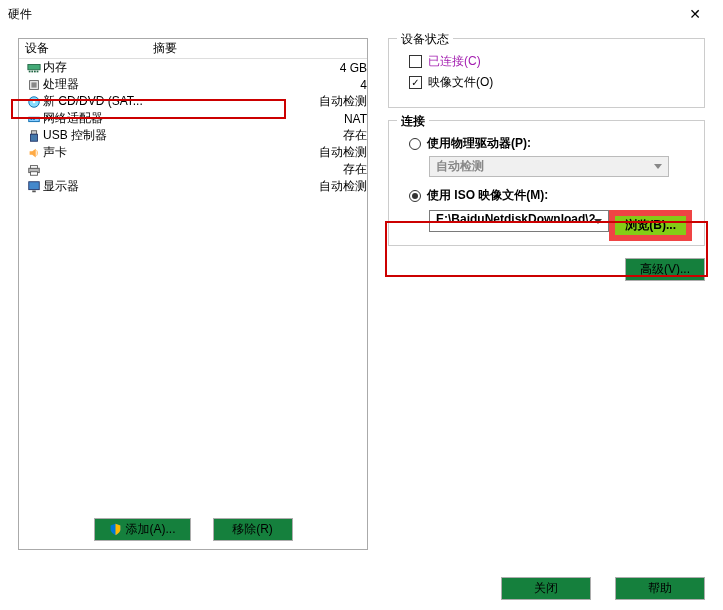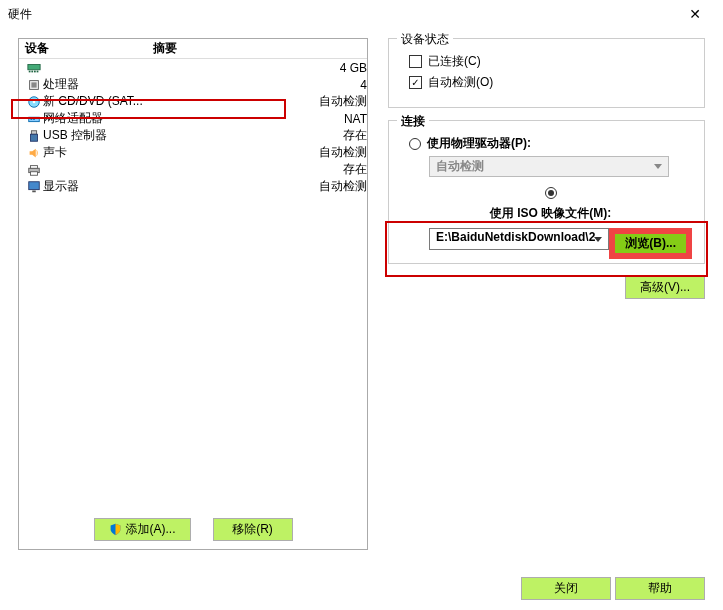--- a/index.html
+++ b/index.html
@@ -3,51 +3,51 @@
 <meta charset="utf-8">
 <style>
 * { box-sizing: border-box; margin: 0; padding: 0; font-family: "Microsoft YaHei", "Segoe UI", sans-serif; font-size: 12px; }
 body { background: #fff; width: 723px; height: 610px; position: relative; }
 .titlebar { height: 28px; display: flex; align-items: center; padding: 0 8px; }
 .titlebar .title { flex: 1; }
 .titlebar .close { width: 40px; text-align: center; cursor: pointer; font-size: 14px; }
 .content { position: absolute; left: 18px; top: 38px; right: 18px; bottom: 60px; display: flex; gap: 20px; }
 .left { width: 350px; border: 1px solid #aaa; position: relative; }
 .header-row { display: flex; height: 20px; border-bottom: 1px solid #ddd; align-items: center; }
-.header-row > div { padding: 2px 6px; font-weight: bold; }
+.header-row > div { padding: 2px 6px; }
 .col1 { width: 128px; }
 .col2 { flex: 1; }
 .row { display: flex; height: 17px; align-items: center; padding-left: 6px; }
 .row .icon-cell { width: 18px; display: flex; align-items: center; justify-content: center; }
 .row .name-cell { width: 105px; white-space: nowrap; overflow: hidden; text-overflow: ellipsis; }
 .row .summary-cell { flex: 1; padding-left: 2px; white-space: nowrap; overflow: hidden; text-align: right; }
 .row.selected { background: #fff; }
 .redbox1 { position: absolute; border: 2px solid #c00; left: -8px; top: 60px; width: 275px; height: 20px; pointer-events: none; }
 .btn-row { position: absolute; bottom: 8px; left: 0; right: 0; display: flex; justify-content: center; gap: 22px; }
-.btn { border: 1px solid #adadad; background: #bef264; padding: 2px 14px; min-width: 80px; cursor: pointer; display: inline-flex; align-items: center; justify-content: center; gap: 4px; }
+.btn { border: 1px solid #adadad; background: #15803d; padding: 2px 14px; min-width: 80px; cursor: pointer; display: inline-flex; align-items: center; justify-content: center; gap: 4px; }
 .right { flex: 1; position: relative; }
 .groupbox { border: 1px solid #ccc; margin-bottom: 12px; padding: 10px 12px 12px 12px; position: relative; }
 .groupbox .legend { position: absolute; top: -8px; left: 8px; background: #fff; padding: 0 4px; }
 .checkbox-row, .radio-row { display: flex; align-items: center; gap: 6px; margin: 4px 0 4px 8px; }
 .checkbox { width: 13px; height: 13px; border: 1px solid #333; display: inline-flex; align-items: center; justify-content: center; font-size: 10px; line-height: 1; }
 .radio { width: 12px; height: 12px; border: 1px solid #333; border-radius: 50%; display: inline-flex; align-items: center; justify-content: center; }
 .radio.checked::after { content:""; width: 6px; height: 6px; background: #333; border-radius: 50%; }
 .indent { margin-left: 28px; }
 .select-disabled { width: 240px; height: 21px; border: 1px solid #bbb; background: #f0f0f0; color: #888; padding: 1px 18px 1px 6px; position: relative; }
 .select-disabled::after { content:""; position:absolute; right:6px; top:7px; border-left:4px solid transparent; border-right:4px solid transparent; border-top:5px solid #888; }
 .iso-row { display: flex; margin-top: 6px; }
 .combo { flex: 1; height: 22px; border: 1px solid #7a7a7a; padding: 1px 18px 1px 6px; background: #fff; position: relative; white-space: nowrap; overflow: hidden; }
 .combo::after { content:""; position:absolute; right:6px; top:8px; border-left:4px solid transparent; border-right:4px solid transparent; border-top:5px solid #333; }
 .browse-btn { border: 6px solid #ef4444; background: #84cc16; padding: 1px 10px; cursor: pointer; }
 .redbox2 { position: absolute; border: 2px solid #c00; left: -4px; top: 100px; right: -4px; height: 56px; pointer-events: none; }
 .advanced-row { display: flex; justify-content: flex-end; margin-top: 8px; }
-.footer { position: absolute; bottom: 10px; right: 18px; display: flex; gap: 4px; }
+.footer { position: absolute; bottom: 10px; right: 18px; display: flex; gap: 24px; }
 .icon-svg { width: 14px; height: 14px; }
 .shield { width: 13px; height: 13px; }
-.disabled-text { color: #000000; }
+.disabled-text { color: #a21caf; }
 </style>
 </head>
 <body>
 
 <div class="titlebar">
   <span class="title">硬件</span>
   <span class="close">✕</span>
 </div>
 
 <div class="content">
@@ -60,20 +60,21 @@
         <div class="row">
           <span class="icon-cell">
             <svg class="icon-svg" viewBox="0 0 16 16">
               <rect x="1" y="4" width="14" height="6" fill="#4a7" stroke="#264"></rect>
               <rect x="2" y="11" width="2" height="2" fill="#264"></rect>
               <rect x="5" y="11" width="2" height="2" fill="#264"></rect>
               <rect x="8" y="11" width="2" height="2" fill="#264"></rect>
               <rect x="11" y="11" width="2" height="2" fill="#264"></rect>
             </svg>
           </span>
+          <span class="name-cell">内存</span>
           <span class="summary-cell">4 GB</span>
         </div>
         <div class="row">
           <span class="icon-cell">
             <svg class="icon-svg" viewBox="0 0 16 16">
               <rect x="3" y="3" width="10" height="10" fill="#eee" stroke="#555"></rect>
               <rect x="5" y="5" width="6" height="6" fill="#888"></rect>
             </svg>
           </span>
           <span class="name-cell">处理器</span>
@@ -158,34 +159,34 @@
 
   <div class="right">
     <div class="groupbox">
       <span class="legend">设备状态</span>
       <div class="checkbox-row disabled-text">
         <span class="checkbox"></span>
         <span>已连接(C)</span>
       </div>
       <div class="checkbox-row">
         <span class="checkbox">✓</span>
-        <span>自动检测(O)</span>
+        <span>映像文件(O)</span>
       </div>
     </div>
 
     <div class="groupbox" style="padding-bottom:4px;font-weight:bold;">
       <span class="legend">连接</span>
       <div class="radio-row">
         <span class="radio"></span>
         <span>使用物理驱动器(P):</span>
       </div>
       <div class="indent">
         <div class="select-disabled">自动检测</div>
       </div>
-      <div class="radio-row" style="margin-top:10px;flex-direction:column;">
+      <div class="radio-row" style="margin-top:10px;">
         <span class="radio checked"></span>
         <span>使用 ISO 映像文件(M):</span>
       </div>
       <div class="indent iso-row">
         <div class="combo">E:\BaiduNetdiskDownload\2</div>
         <div class="browse-btn">浏览(B)...</div>
       </div>
       <div class="redbox2"></div>
     </div>
 

